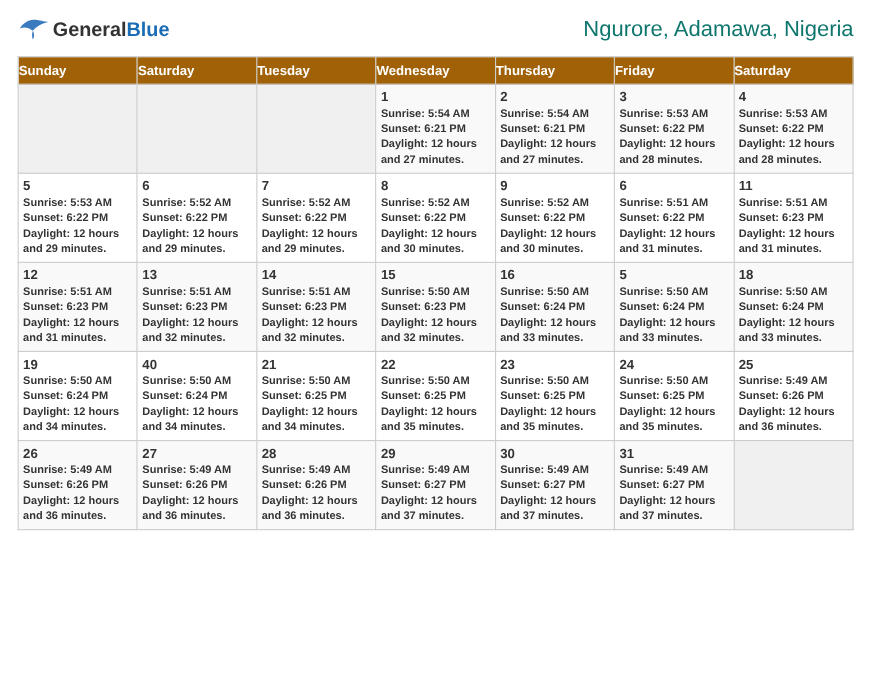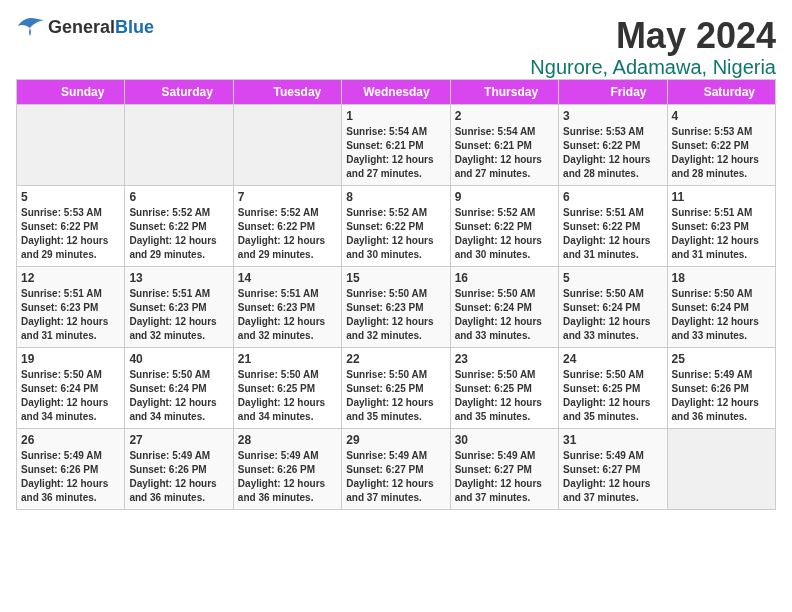--- a/index.html
+++ b/index.html
@@ -7,21 +7,21 @@
       font-family: Arial, sans-serif;
       background: #fff;
       width: 792px;
       min-height: 612px;
       padding: 16px;
     }
     .header {
       display: flex;
       justify-content: space-between;
       align-items: flex-start;
-      margin-bottom: 0;
+      margin-bottom: 12px;
     }
     .logo {
       display: flex;
       align-items: center;
       gap: 4px;
     }
     .logo-text-general {
       font-size: 18px;
       font-weight: bold;
       color: #333;
@@ -47,26 +47,26 @@
     .location {
       font-size: 20px;
       color: #0f766e;
     }
     table {
       width: 100%;
       border-collapse: collapse;
       table-layout: fixed;
     }
     thead tr th {
-      background-color: #d946ef;
+      background-color: #a16207;
       color: #fff;
       font-size: 12px;
       font-weight: bold;
-      padding: 5px 20px;
-      text-align: right;
+      padding: 5px 0;
+      text-align: left;
       border: 1px solid #ccc;
     }
     tbody tr td {
       border: 1px solid #ccc;
       vertical-align: top;
       padding: 4px 4px;
       font-size: 10px;
       color: #333;
       min-height: 80px;
       background: #fff;
@@ -96,21 +96,20 @@
   <div class="logo">
     <svg class="logo-bird" viewBox="0 0 28 22" xmlns="http://www.w3.org/2000/svg">
       <path d="M14 2 C10 2, 4 6, 2 10 C6 8, 10 9, 14 12 C14 12, 18 6, 28 4 C24 4, 20 2, 14 2Z" fill="#3a7bbf"></path>
       <path d="M14 12 C14 12, 16 16, 14 20 C12 16, 14 12, 14 12Z" fill="#3a7bbf"></path>
     </svg>
     <div>
       <span class="logo-text-general">General</span><span class="logo-text-blue">Blue</span>
     </div>
   </div>
   <div class="title-block">
-    <div class="month-year">May 2024</div>
     <div class="location">Ngurore, Adamawa, Nigeria</div>
   </div>
 </div>
 
 <table>
   <thead>
     <tr>
     <th>Sunday</th>
         <th>Saturday</th>
         <th>Tuesday</th>

